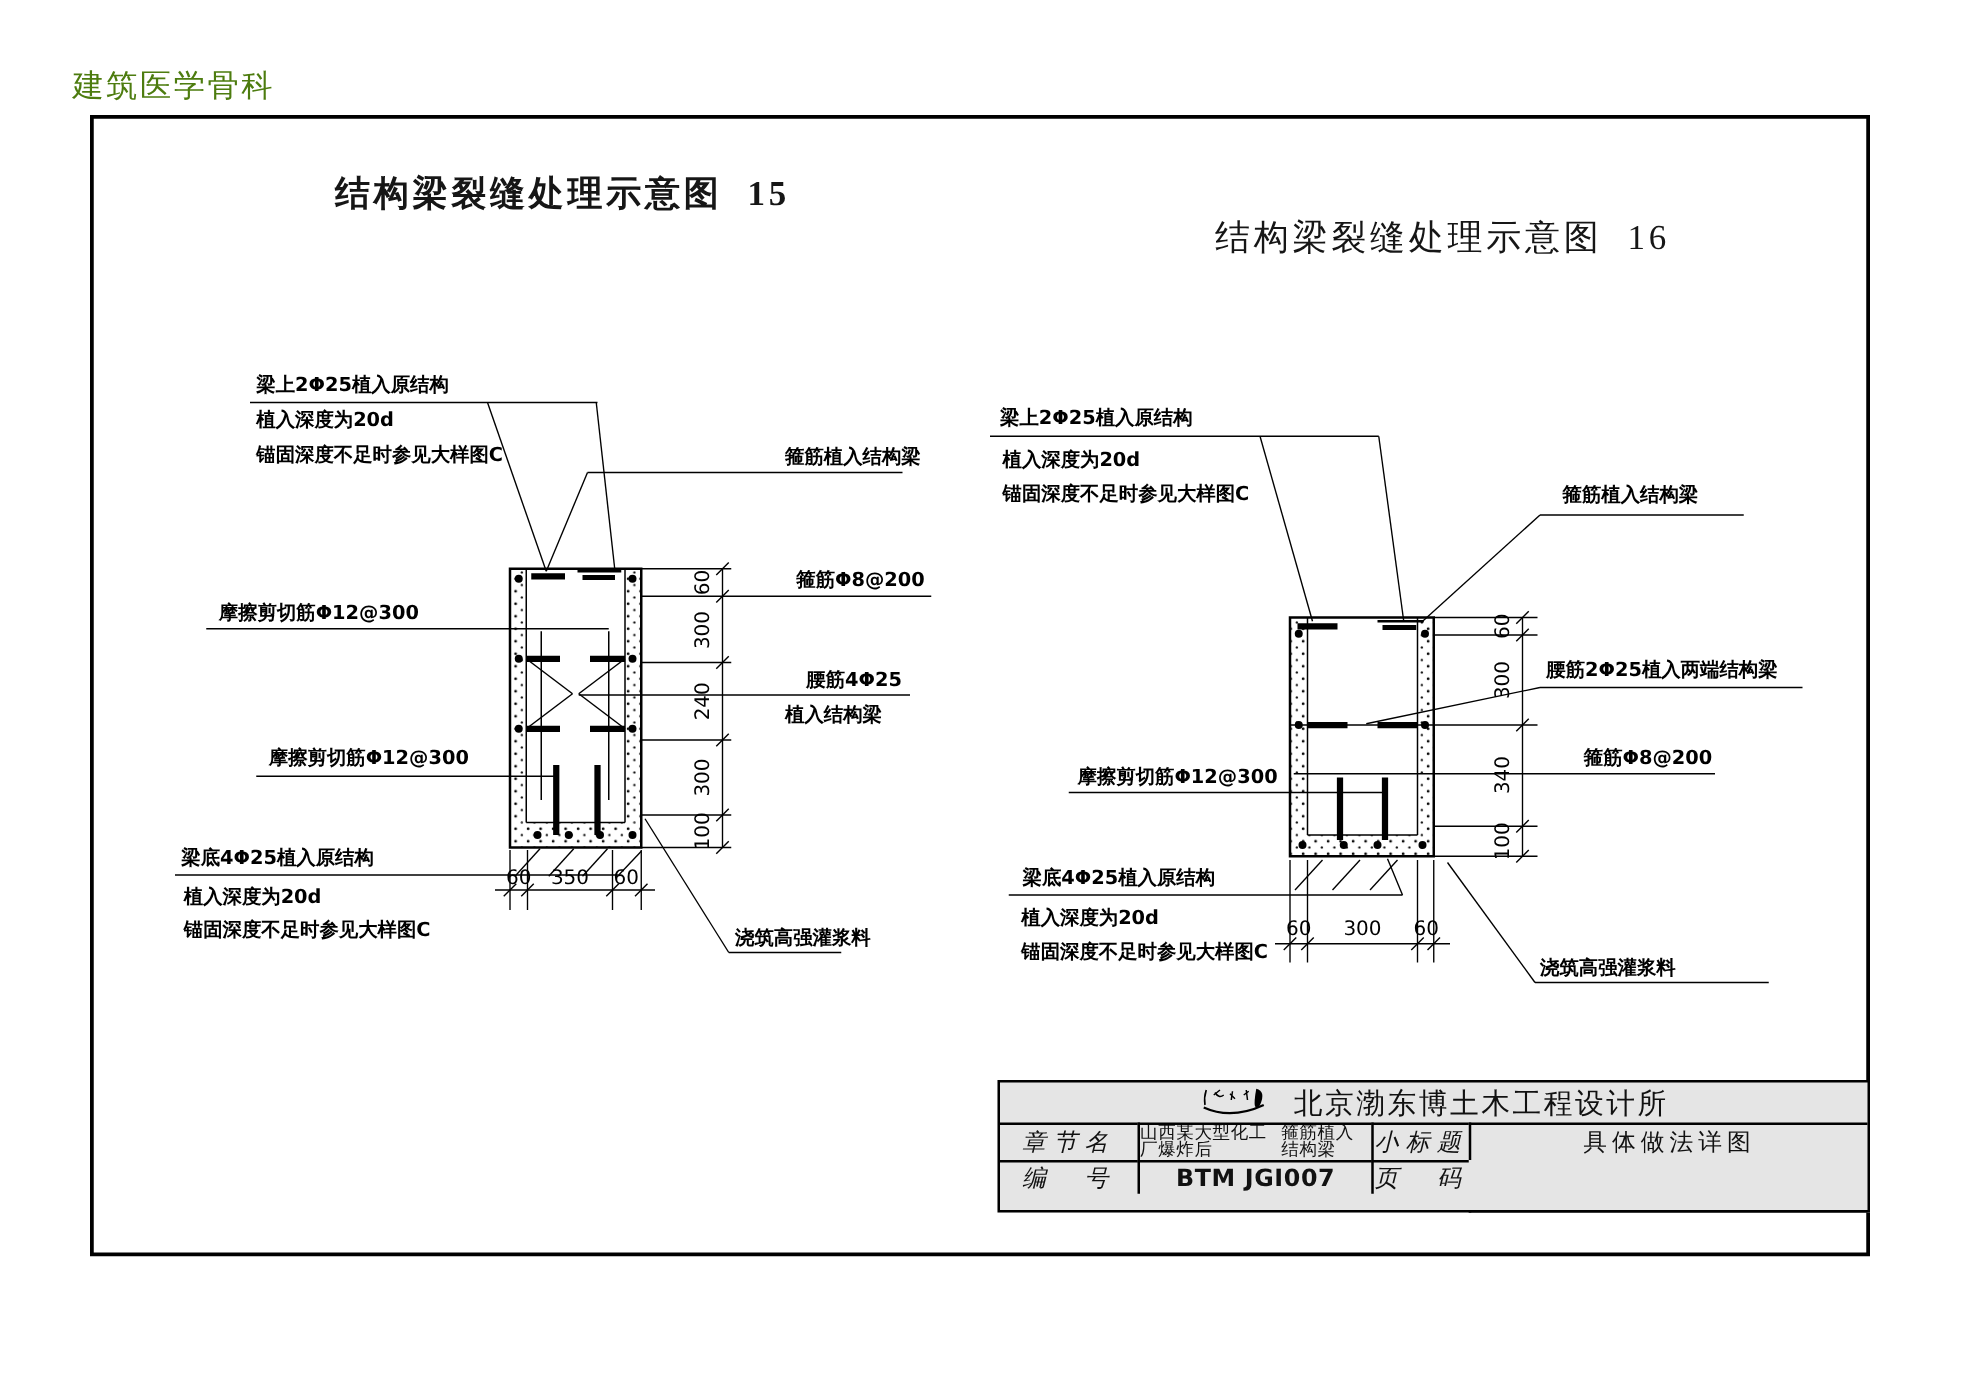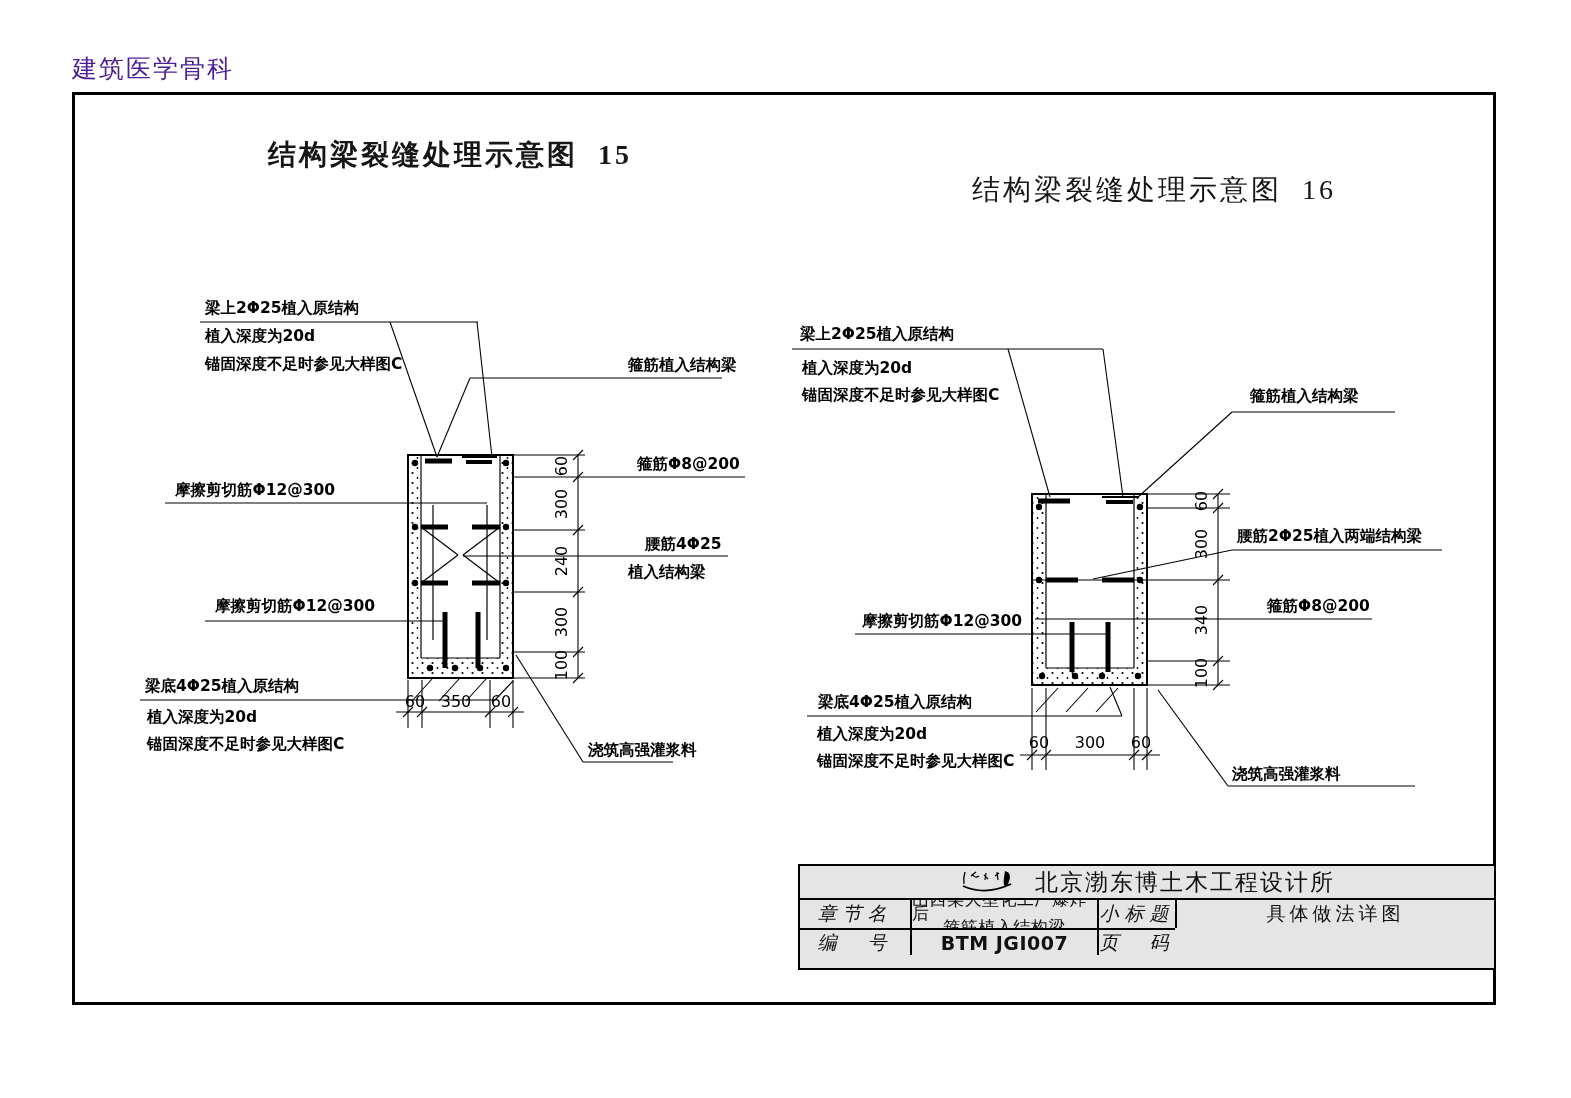--- a/index.html
+++ b/index.html
@@ -2,22 +2,22 @@
 <html><head>
 <meta charset="utf-8">
 <style>
   html,body { margin:0; padding:0; }
   body {
     width:1571px; height:1098px; position:relative; background:#ffffff;
     font-family:"Liberation Sans", sans-serif; color:#000;
     overflow:hidden;
   }
   .hdr {
-    position:absolute; left:72px; top:52px;
-    font:25px "Liberation Serif", serif; letter-spacing:2px; color:#4c1d95;
+    position:absolute; left:58px; top:52px;
+    font:25px "Liberation Serif", serif; letter-spacing:2px; color:#4d7c0f;
   }
   .frame {
     position:absolute; left:72px; top:92px; width:1424px; height:913px;
     border:3px solid #000; box-sizing:border-box; background:#fff;
   }
   .dtitle {
     position:absolute; top:136px;
     font:28px "Liberation Serif", serif; letter-spacing:3px; color:#161616;
     white-space:pre;
   }
@@ -41,21 +41,21 @@
     display:grid; grid-template-columns:110px 187px 78px auto;
     grid-template-rows:30px 27px;
   }
   .c {
     display:flex; align-items:center; justify-content:center;
     border-top:2px solid #000; box-sizing:border-box;
     font:19px "Liberation Serif", serif; color:#111; overflow:hidden;
   }
   .c.bl { border-left:2px solid #000; }
   .c.label { letter-spacing:6px;font-style:italic; }
-  .c.proj { flex-direction:column; font-size:17px; line-height:14px; letter-spacing:0.5px; }
+  .c.proj { font-size:14px; line-height:14px; letter-spacing:0.5px; }
   .c.code { font:bold 19px "DejaVu Sans", sans-serif; letter-spacing:0.5px; }
   .c.pageno { font:bold 19px "DejaVu Sans", sans-serif; letter-spacing:1px;margin-top:40px; }
   .c.subt { letter-spacing:4px;font-family:Liberation Serif, serif; }
 </style>
 </head>
 <body>
 
 <div class="hdr">建筑医学骨科</div>
 <div class="frame"></div>
 

